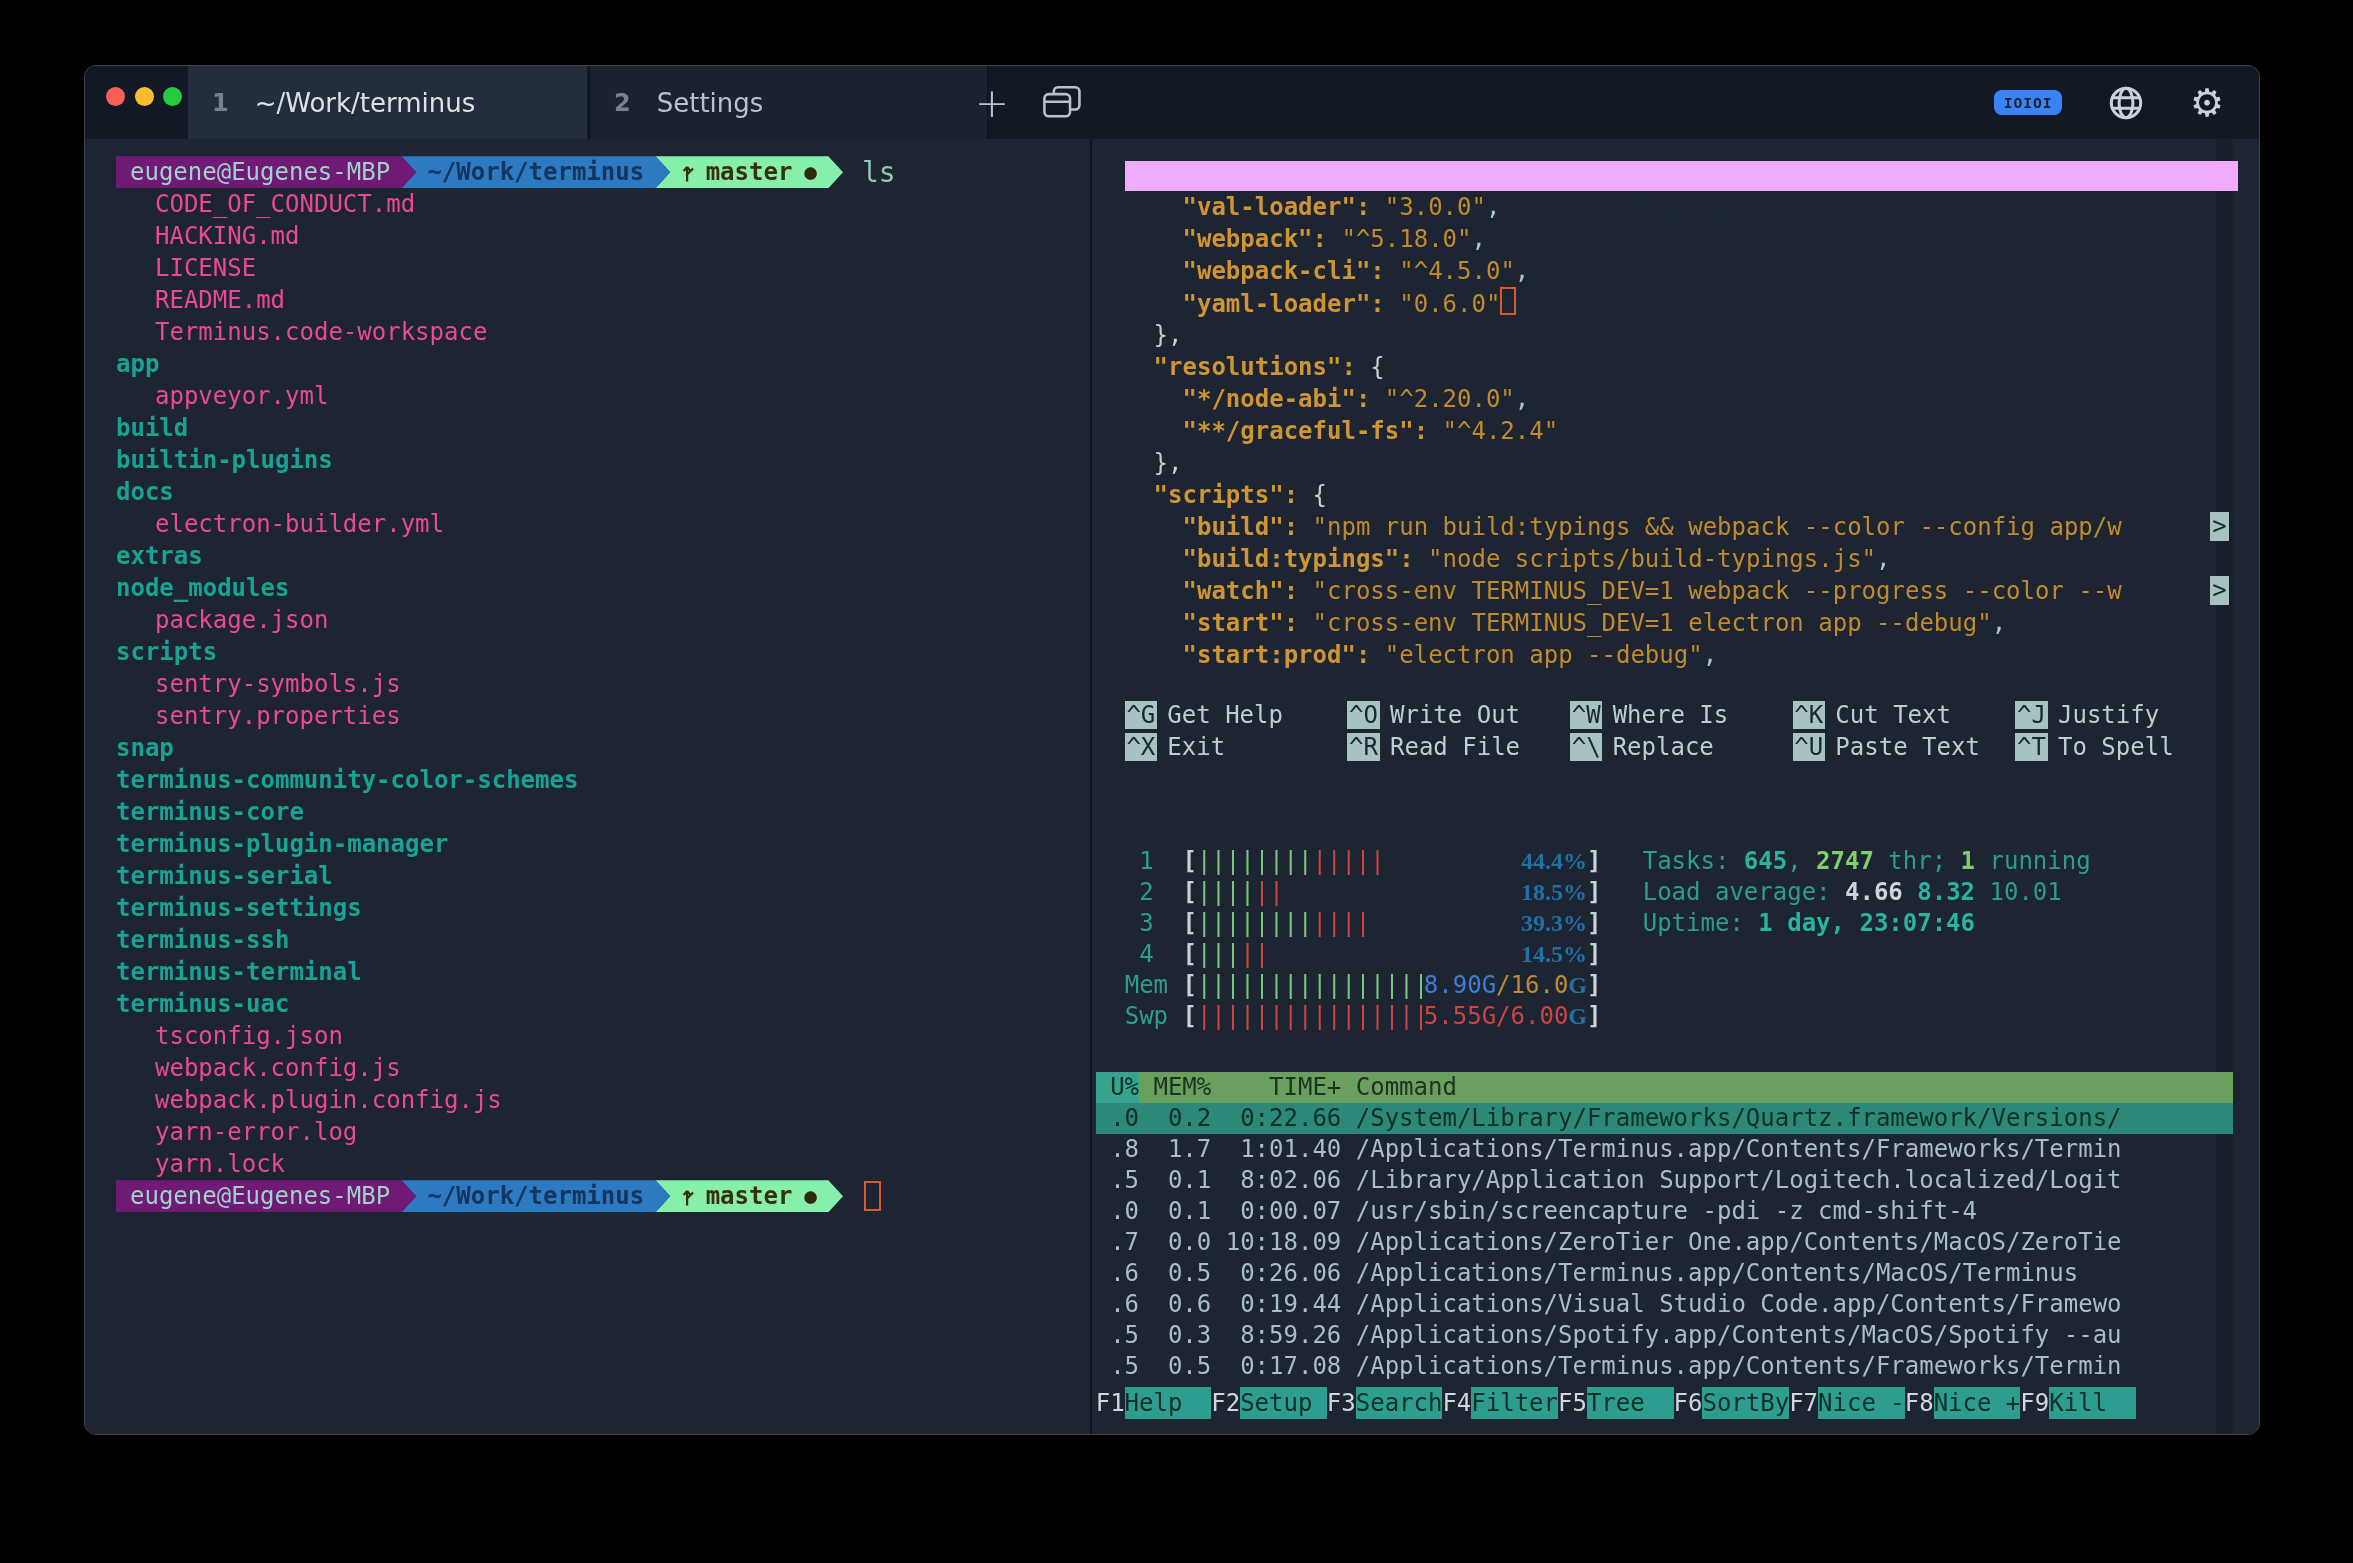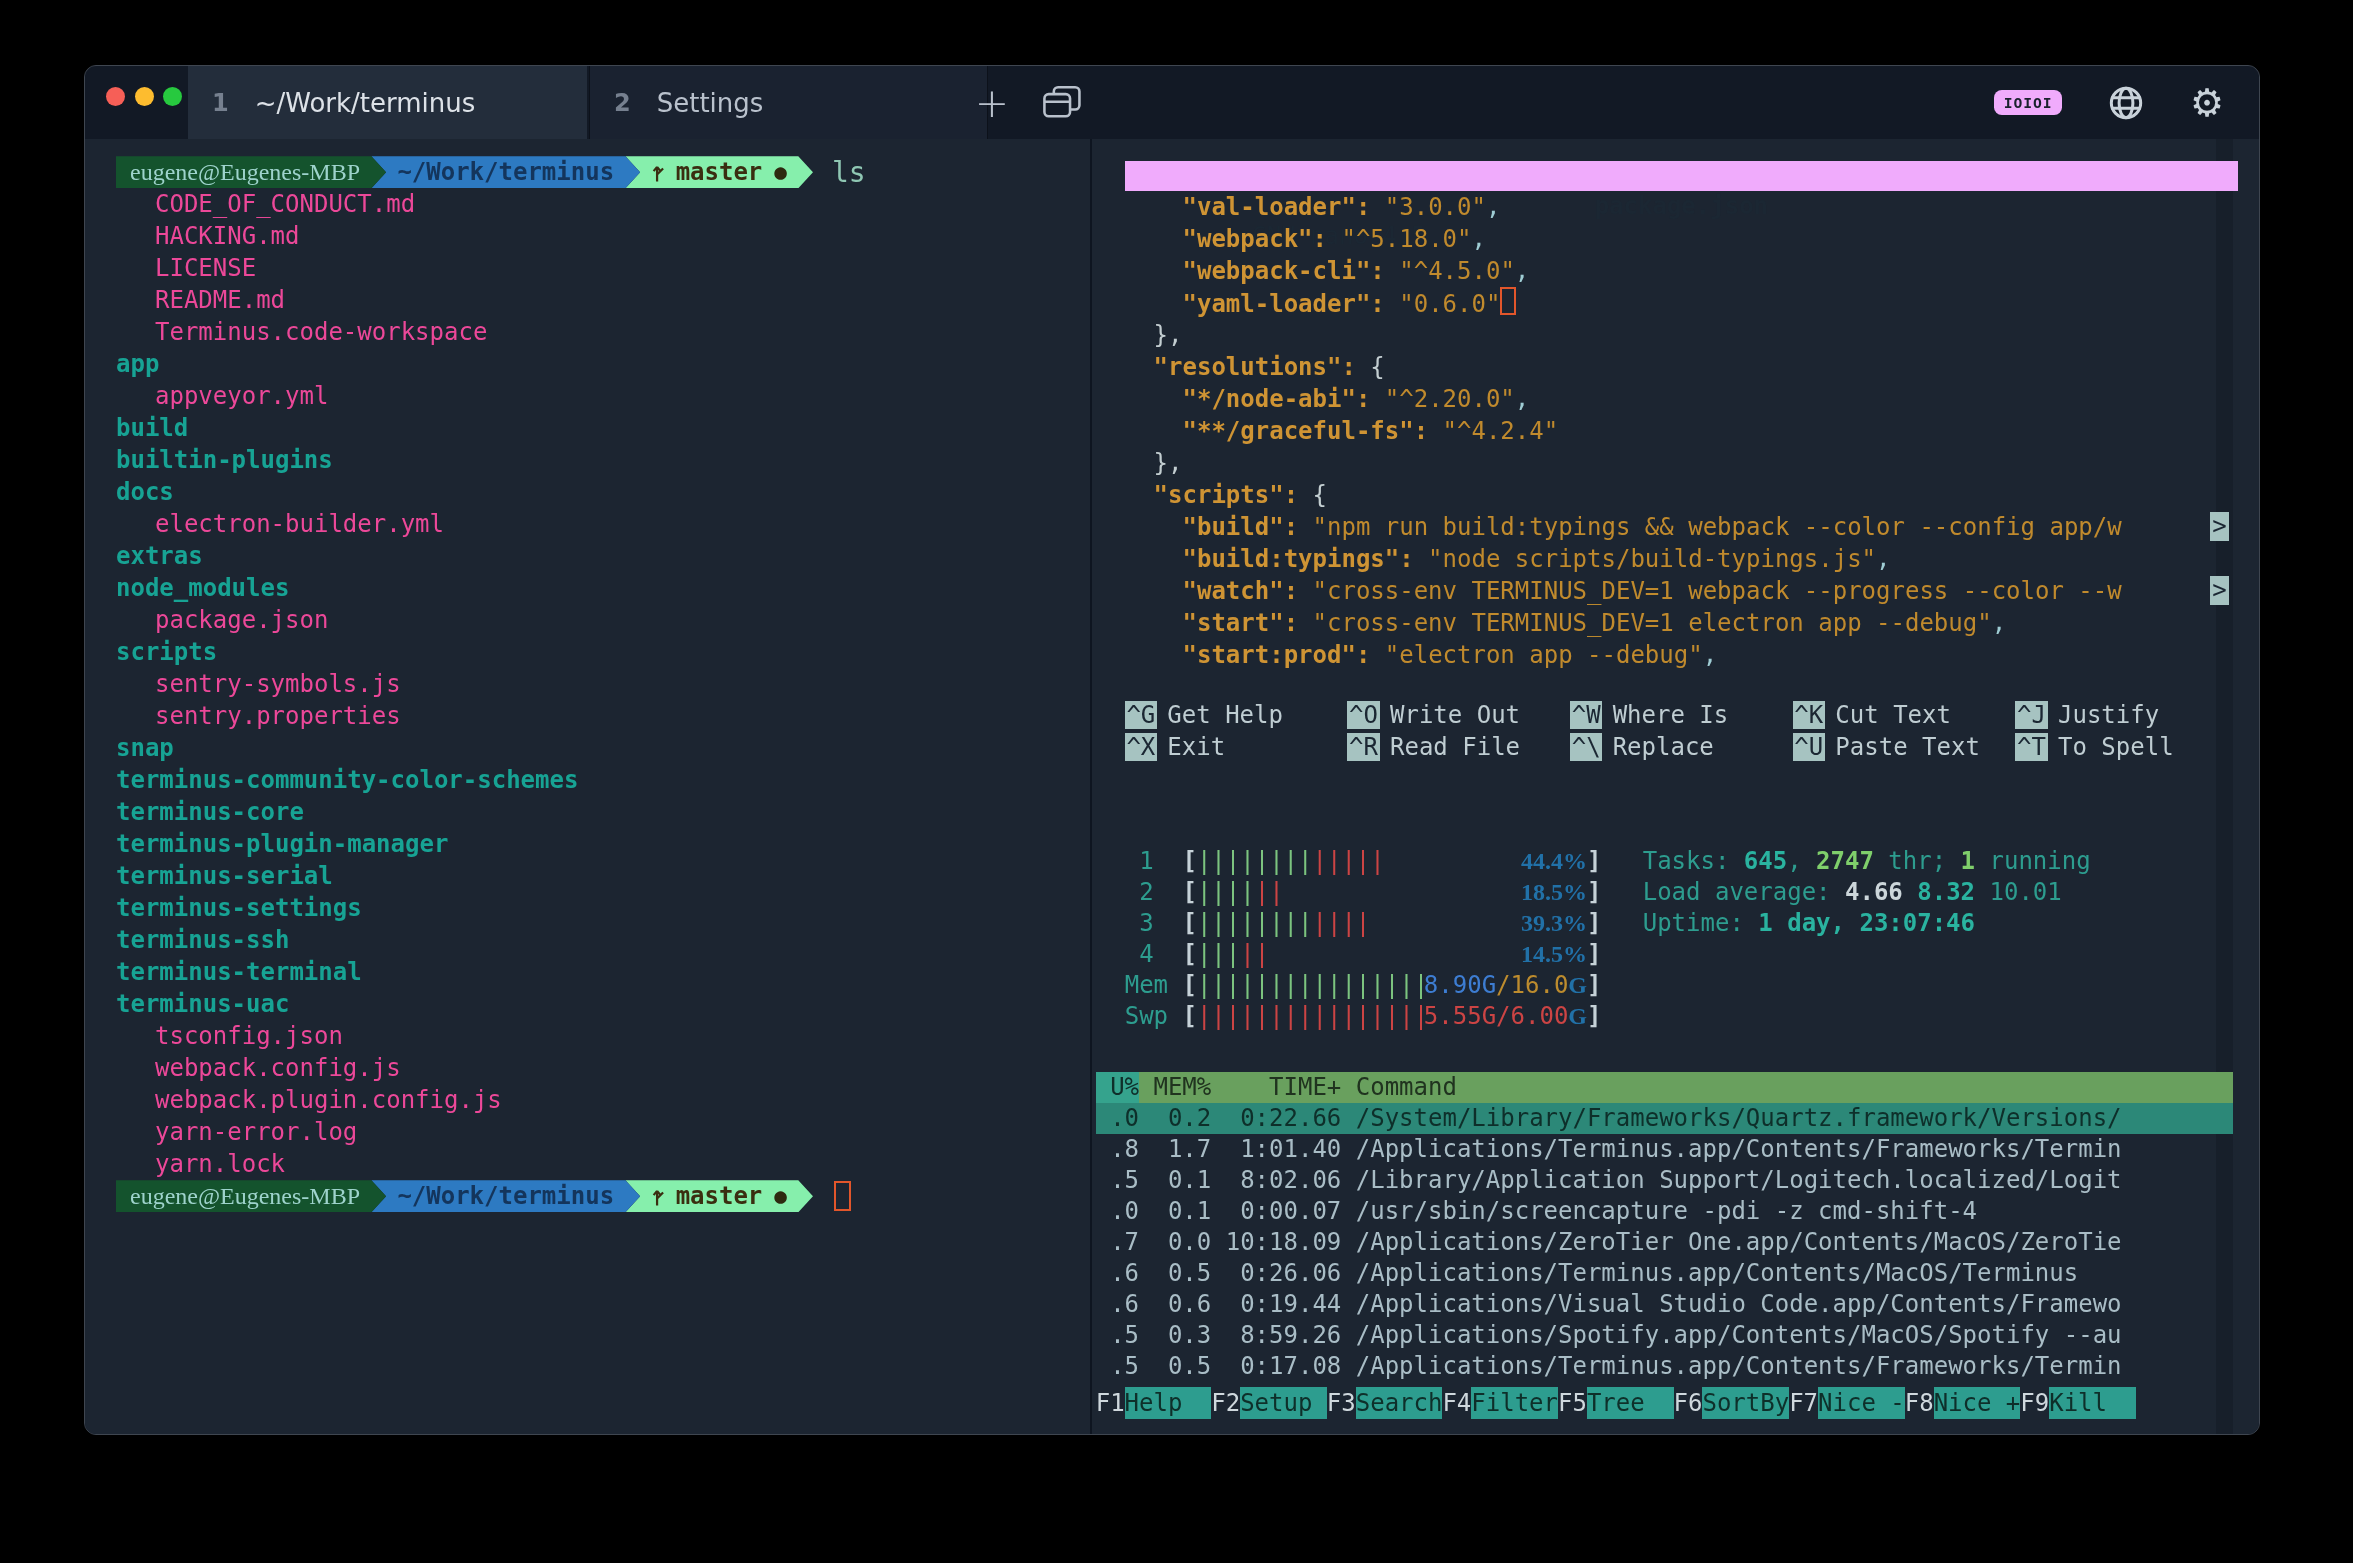--- a/index.html
+++ b/index.html
@@ -16,40 +16,40 @@
   .tab{position:absolute;top:0;height:73px;display:flex;align-items:center;padding-left:24px;box-sizing:border-box;}
   #tab1{left:103px;width:399px;background:#232d3b;}
   #tab2{left:504px;width:399px;background:#1a2230;border-left:1.7px solid #0c111a;border-right:1.7px solid #0c111a;}
   .tab .num{font-size:24px;font-weight:bold;color:#76808f;margin-right:26px;}
   .tab .ttl{font-size:26px;color:#dde2e8;}
   #tab2 .ttl{color:#b9c1cc;}
   #plus-btn{position:absolute;left:868px;top:0;width:78px;height:73px;display:flex;align-items:center;justify-content:center;
     color:#b9c1cc;font-size:41px;font-weight:200;}
   #overlap-btn{position:absolute;left:950px;top:14px;width:52px;height:47px;display:flex;align-items:center;justify-content:center;}
   .right-icons{position:absolute;right:35px;top:0;height:73px;display:flex;align-items:center;gap:45px;}
-  .badge-ioioi{background:#f0abfc;color:#1a222e;border-radius:7.8px;padding:4.3px 9.5px;font-size:14.7px;font-weight:bold;
+  .badge-ioioi{background:#3b82f6;color:#1a222e;border-radius:7.8px;padding:4.3px 9.5px;font-size:14.7px;font-weight:bold;
     letter-spacing:0.9px;font-family:"DejaVu Sans Mono",monospace;}
   .gear{font-size:38px;color:#c9d2da;line-height:1;}
 
   
   #content{position:absolute;top:73px;left:0;right:0;bottom:0;background:#1c2531;display:flex;}
   #pane-left{width:1005px;box-sizing:border-box;padding:17.3px 0 0 31px;position:relative;}
   #divider{width:1.7px;background:#0e1520;}
   #pane-right{flex:1;position:relative;box-sizing:border-box;padding:21.6px 21px 0 33px;}
   #pane-right .scrolltrack{position:absolute;right:26px;top:0;bottom:0;width:17.3px;background:#171f2a;}
 
   .term-line{height:32px;line-height:32px;font-size:24px;white-space:pre;}
   .file{color:#ec4899;margin-left:39px;}
   .dir{color:#17a394;font-weight:bold;}
 
   
   .prompt{display:flex;align-items:center;height:32px;margin-bottom:0;}
   .seg{display:inline-flex;align-items:center;height:32px;font-size:24px;white-space:pre;position:relative;}
-  .seg1{background:#14532d;color:#9ed3cc;padding:0 26px 0 14px;z-index:3;
-    clip-path:polygon(0 0,calc(100% - 14.7px) 0,100% 50%,calc(100% - 14.7px) 100%,0 100%);margin-right:-14.7px;font-family:Liberation Serif, serif;}
+  .seg1{background:#701a75;color:#9ed3cc;padding:0 26px 0 14px;z-index:3;
+    clip-path:polygon(0 0,calc(100% - 14.7px) 0,100% 50%,calc(100% - 14.7px) 100%,0 100%);margin-right:-14.7px;}
   .seg2{background:#2d7ac2;color:#14355c;font-weight:bold;padding:0 26px 0 26px;z-index:2;
     clip-path:polygon(0 0,calc(100% - 14.7px) 0,100% 50%,calc(100% - 14.7px) 100%,0 100%,14.7px 50%);margin-right:-14.7px;}
   .seg3{background:#86efac;color:#3a2e10;font-weight:bold;padding:0 26px 0 26px;z-index:1;
     clip-path:polygon(0 0,calc(100% - 14.7px) 0,100% 50%,calc(100% - 14.7px) 100%,0 100%,14.7px 50%);}
   .seg3 .dot{color:#2e2a10;margin-left:12px;font-size:21px;}
   .branch-ico{margin-right:8.6px;display:inline-block;}
   .cmd{color:#8fc7b3;font-size:28px;margin-left:19px;white-space:pre;}
   .cursor-box{display:inline-block;width:13px;height:26px;border:2.6px solid #e2562b;margin-left:21px;}
 
   

